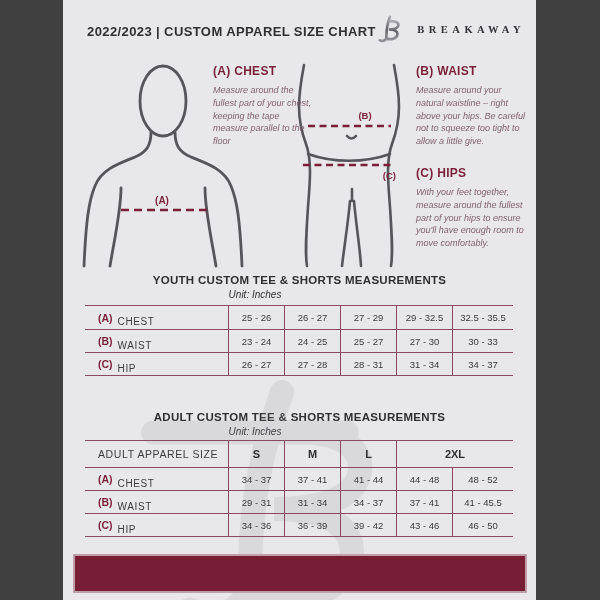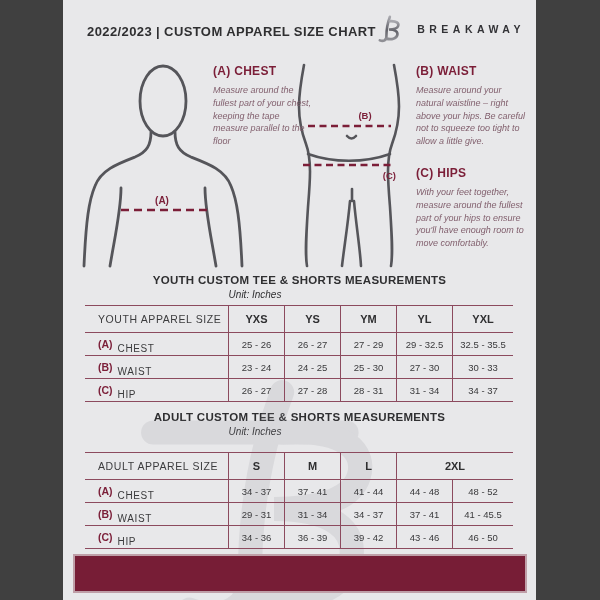--- a/index.html
+++ b/index.html
@@ -11,21 +11,21 @@
   }
   *{margin:0;padding:0;box-sizing:border-box;}
   html,body{width:600px;height:600px;}
   body{font-family:"Liberation Sans",sans-serif;}
   .stage{position:relative;width:600px;height:600px;background:#404040;overflow:hidden;}
   .page{position:absolute;left:63px;top:0;width:473px;height:600px;background:var(--bg);overflow:hidden;}
 
   
   .hdr-title{position:absolute;left:24px;top:24px;font-size:13px;font-weight:700;
     letter-spacing:.4px;color:var(--dark);}
-  .brand{position:absolute;right:11px;top:15px;display:flex;align-items:center;gap:12px;}
+  .brand{position:absolute;right:11px;top:15px;display:flex;align-items:center;gap:12px;font-family:Liberation Serif, serif;}
   .brand-name{font-size:10.5px;font-weight:700;letter-spacing:4.5px;color:#323236;}
 
   
   .instr{position:absolute;}
   .instr h3{font-size:12px;font-weight:700;color:var(--maroon);letter-spacing:.3px;margin-bottom:6px;}
   .instr p{font-size:9px;font-style:italic;color:var(--plum);line-height:1.42;}
   .instr-a{left:150px;top:64px;width:104px;}
   .instr-b{left:353px;top:64px;width:112px;}
   .instr-c{left:353px;top:166px;width:116px;}
 
@@ -121,66 +121,58 @@
       <p>Measure around your natural waistline – right above your hips. Be careful not to squeeze too tight to allow a little give.</p>
     </div>
     <div class="instr instr-c">
       <h3>(C) HIPS</h3>
       <p>With your feet together, measure around the fullest part of your hips to ensure you'll have enough room to move comfortably.</p>
     </div>
 
     <div class="sec-title" style="top:274px">YOUTH CUSTOM TEE &amp; SHORTS MEASUREMENTS</div>
     <div class="sec-sub" style="top:289px">Unit: Inches</div>
     <div class="size-table" style="top:305px">
-      <div class="trow th">
-        <div class="c c0">YOUTH APPAREL SIZE</div>
-        <div class="c">YXS</div>
-        <div class="c">YS</div>
-        <div class="c">YM</div>
-        <div class="c">YL</div>
-        <div class="c">YXL</div>
-      </div>
       <div class="trow">
         <div class="c c0">
           <span class="pfx">(A)</span>
           <span class="rl">CHEST</span>
         </div>
         <div class="c">25 - 26</div>
         <div class="c">26 - 27</div>
         <div class="c">27 - 29</div>
         <div class="c">29 - 32.5</div>
         <div class="c">32.5 - 35.5</div>
       </div>
       <div class="trow">
         <div class="c c0">
           <span class="pfx">(B)</span>
           <span class="rl">WAIST</span>
         </div>
         <div class="c">23 - 24</div>
         <div class="c">24 - 25</div>
-        <div class="c">25 - 30</div>
+        <div class="c">25 - 27</div>
         <div class="c">27 - 30</div>
         <div class="c">30 - 33</div>
       </div>
       <div class="trow">
         <div class="c c0">
           <span class="pfx">(C)</span>
           <span class="rl">HIP</span>
         </div>
         <div class="c">26 - 27</div>
         <div class="c">27 - 28</div>
         <div class="c">28 - 31</div>
         <div class="c">31 - 34</div>
         <div class="c">34 - 37</div>
       </div>
     </div>
 
     <div class="sec-title" style="top:411px">ADULT CUSTOM TEE &amp; SHORTS MEASUREMENTS</div>
     <div class="sec-sub" style="top:426px">Unit: Inches</div>
-    <div class="size-table" style="top:452px">
+    <div class="size-table" style="top:440px">
       <div class="trow th">
         <div class="c c0">ADULT APPAREL SIZE</div>
         <div class="c">S</div>
         <div class="c">M</div>
         <div class="c">L</div>
         <div class="c">2XL</div>
       </div>
       <div class="trow">
         <div class="c c0">
           <span class="pfx">(A)</span>

